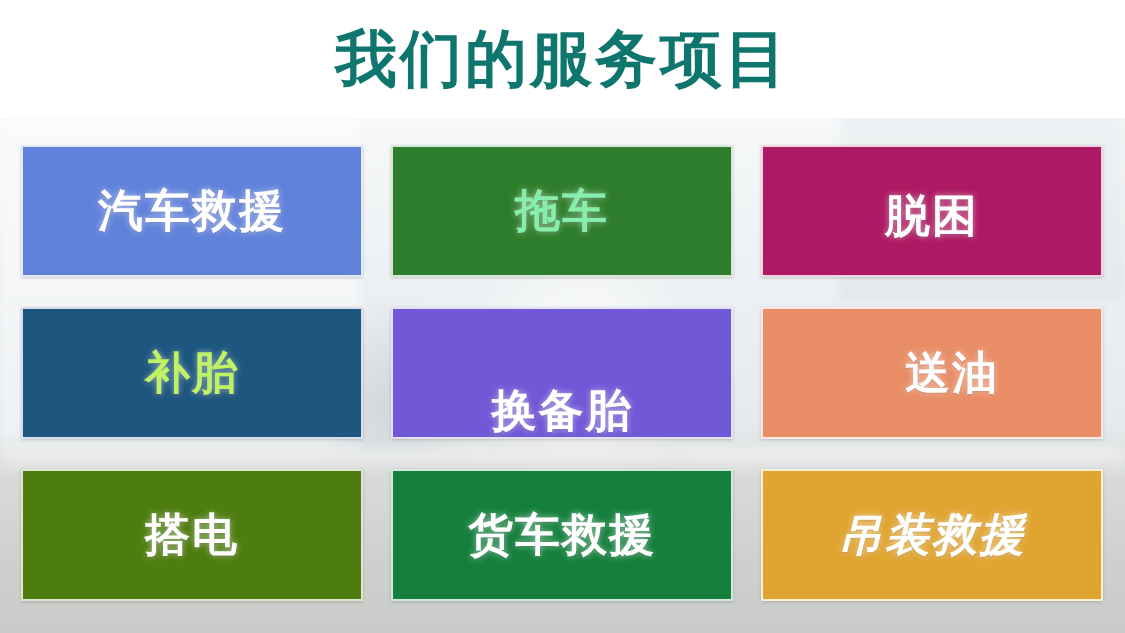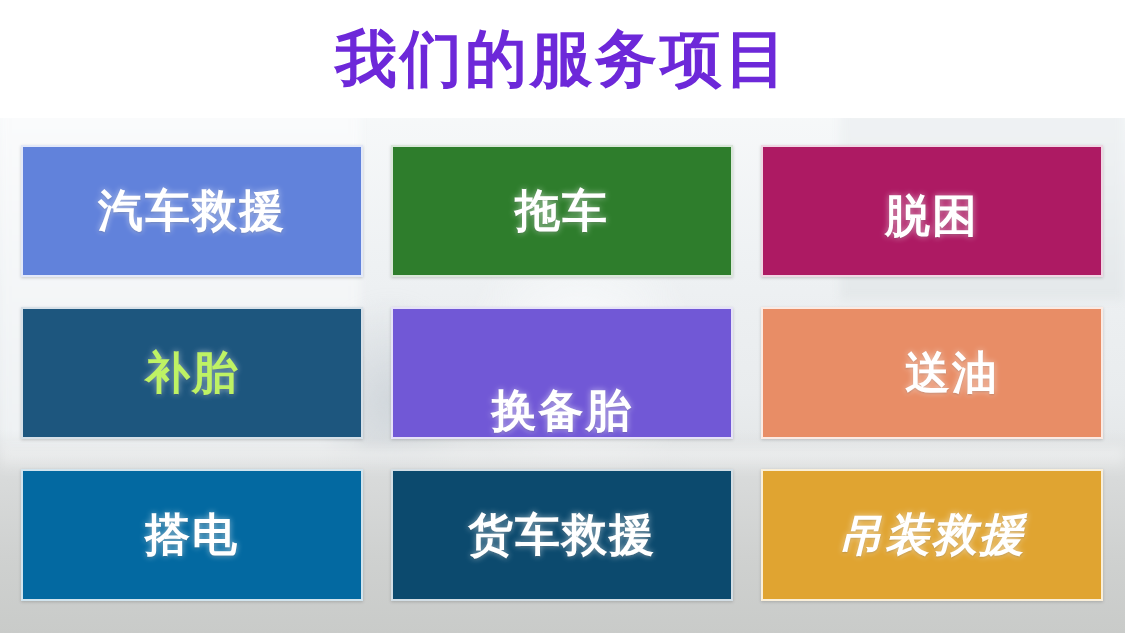--- a/index.html
+++ b/index.html
@@ -137,53 +137,53 @@
 <div id="poster" style="background: rgb(255, 255, 255);">
 
   <div class="bg-layer"></div>
   <div class="bg-left-haze"></div>
   <div class="bg-right-panel"></div>
   <div class="bg-car"></div>
   <div class="bg-car-dark"></div>
   <div class="bg-road"></div>
 
   <div class="title-band"></div>
-  <div class="poster-title" style="color: #6d28d9;">我们的服务项目</div>
+  <div class="poster-title" style="color: #0f766e;">我们的服务项目</div>
 
   <div class="tile-grid">
 
     <div class="tile" style="background-color: rgb(97, 130, 219);">
       <span class="tile-label" style="color: rgb(255, 255, 255);">汽车救援</span>
     </div>
 
     <div class="tile" style="background-color: rgb(46, 125, 44);">
-      <span class="tile-label" style="color: #ffffff;">拖车</span>
+      <span class="tile-label" style="color: #86efac;">拖车</span>
     </div>
 
     <div class="tile" style="background-color: rgb(173, 26, 99);">
       <span class="tile-label" style="color: rgb(255, 255, 255); margin-top: 9px;">脱困</span>
     </div>
 
     <div class="tile" style="background-color: rgb(29, 86, 126);">
       <span class="tile-label" style="color: #bef264;">补胎</span>
     </div>
 
     <div class="tile" style="background-color: rgb(113, 88, 214); align-items: flex-end;">
       <span class="tile-label" style="color: rgb(255, 255, 255);">换备胎</span>
     </div>
 
     <div class="tile" style="background-color: rgb(232, 141, 102);">
       <span class="tile-label" style="color: rgb(255, 255, 255); margin-left: 40px;">送油</span>
     </div>
 
-    <div class="tile" style="background-color: #0369a1;">
+    <div class="tile" style="background-color: #4d7c0f;">
       <span class="tile-label" style="color: rgb(255, 255, 255);">搭电</span>
     </div>
 
-    <div class="tile" style="background-color: #0c4a6e;">
+    <div class="tile" style="background-color: #15803d;">
       <span class="tile-label" style="color: rgb(255, 255, 255);">货车救援</span>
     </div>
 
     <div class="tile" style="background-color: rgb(224, 164, 49); font-style: italic;">
       <span class="tile-label" style="color: rgb(255, 255, 255);">吊装救援</span>
     </div>
 
   </div>
 </div>
 

